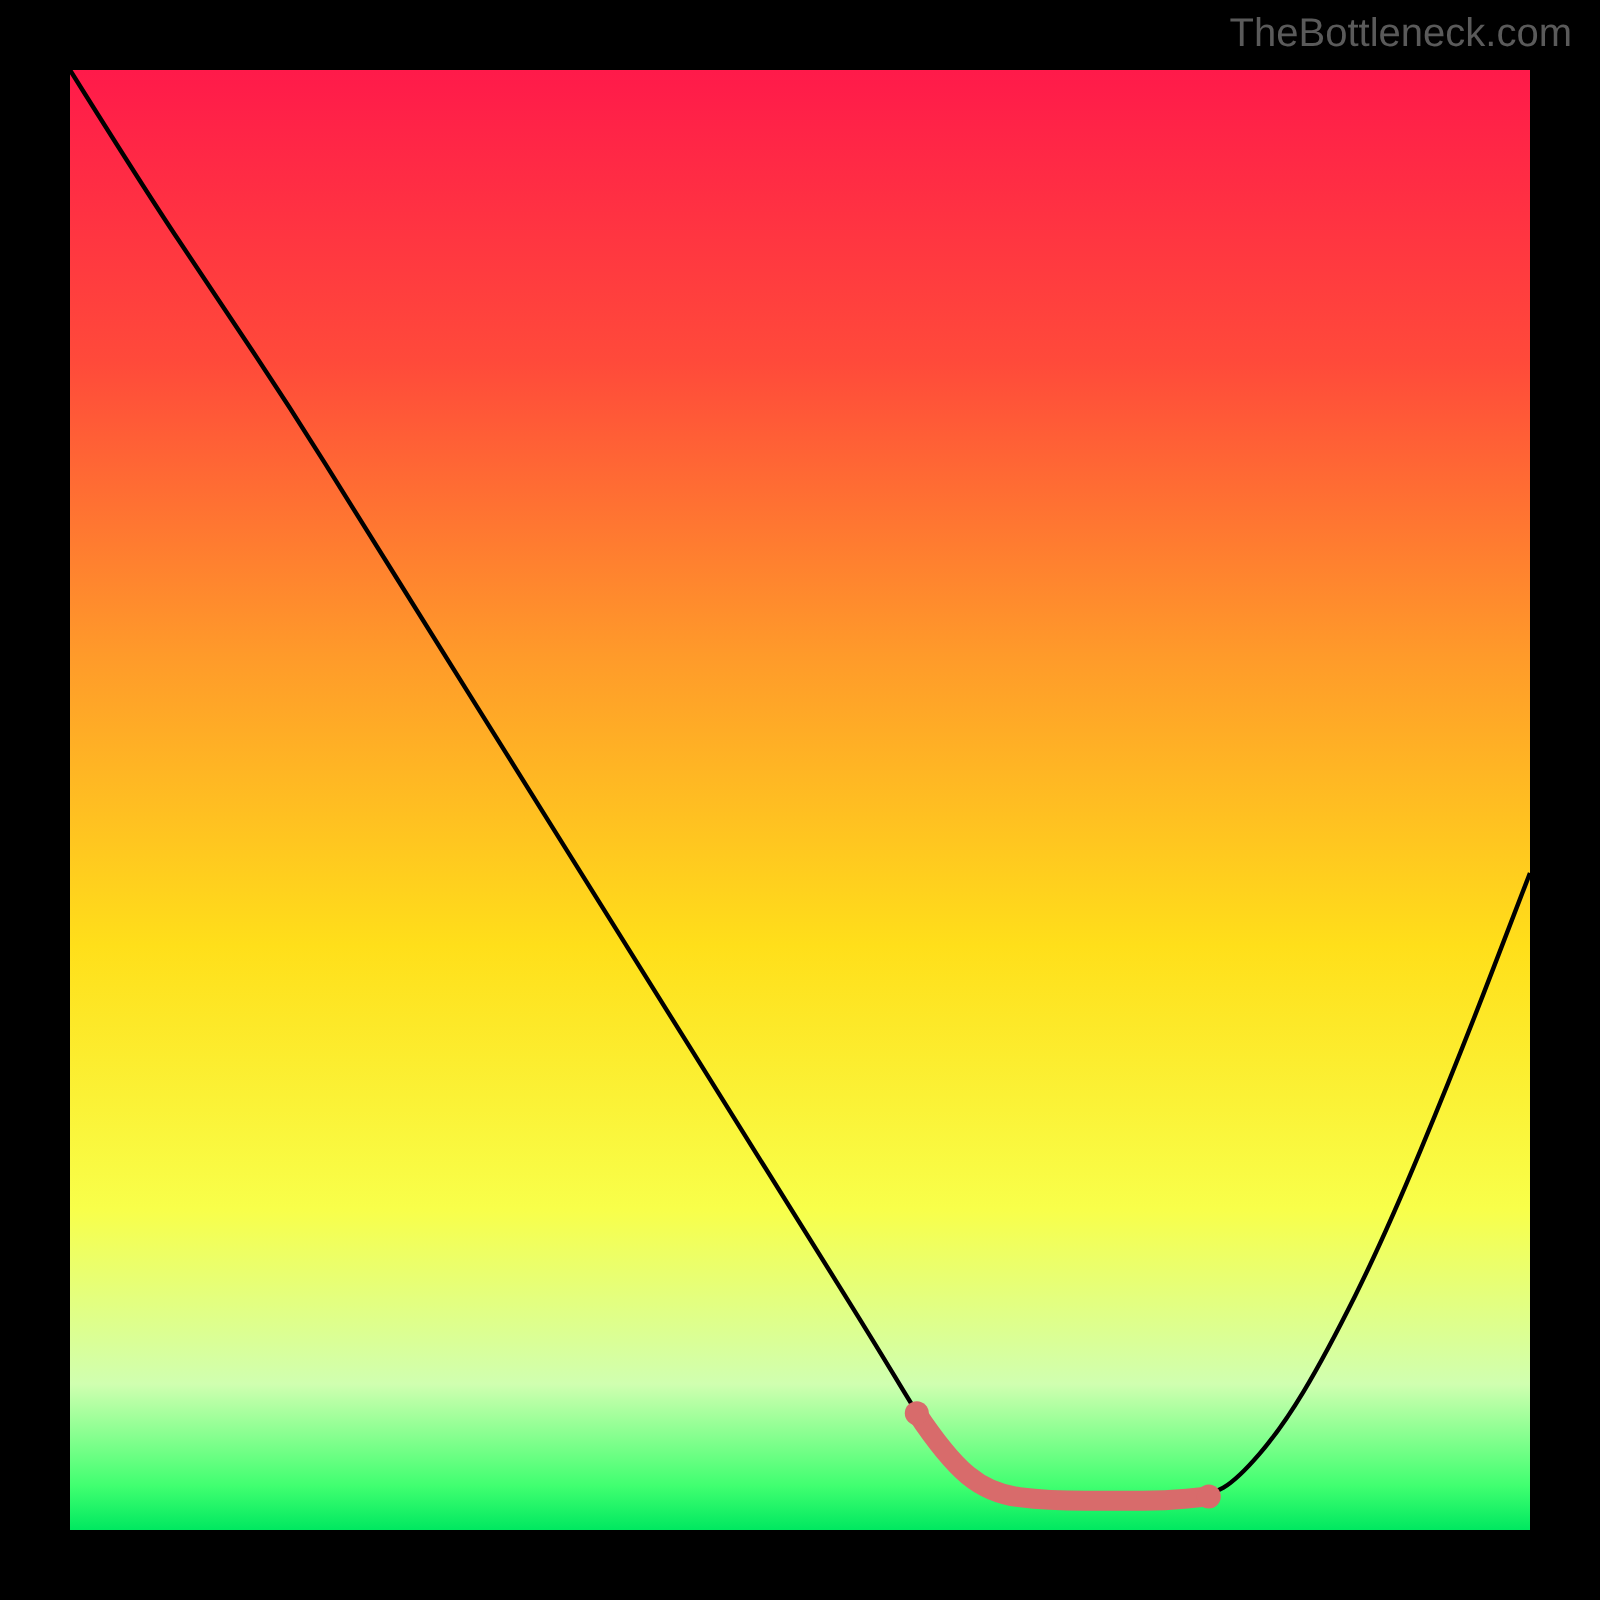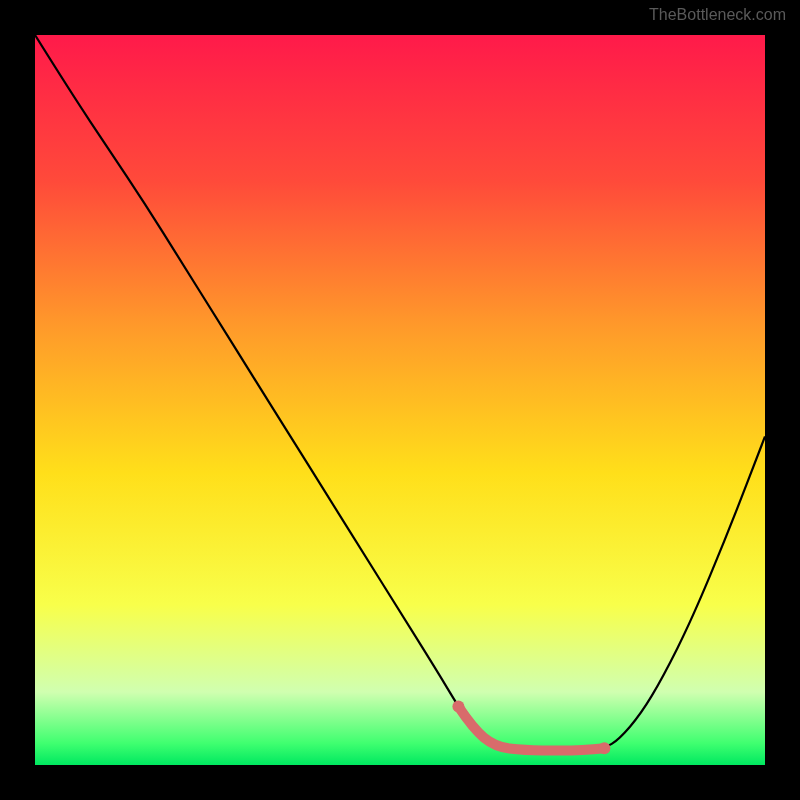--- a/index.html
+++ b/index.html
@@ -9,21 +9,21 @@
     height: 800px;
     background: #000;
     position: relative;
     font-family: Arial, sans-serif;
   }
   .watermark {
     position: absolute;
     top: 6px;
     right: 14px;
     color: #5a5a5a;
-    font-size: 16px;
+    font-size: 20px;
     font-weight: 500;
     z-index: 10;
   }
   .plot-container {
     position: absolute;
     left: 35px;
     top: 35px;
     width: 730px;
     height: 730px;
   }

